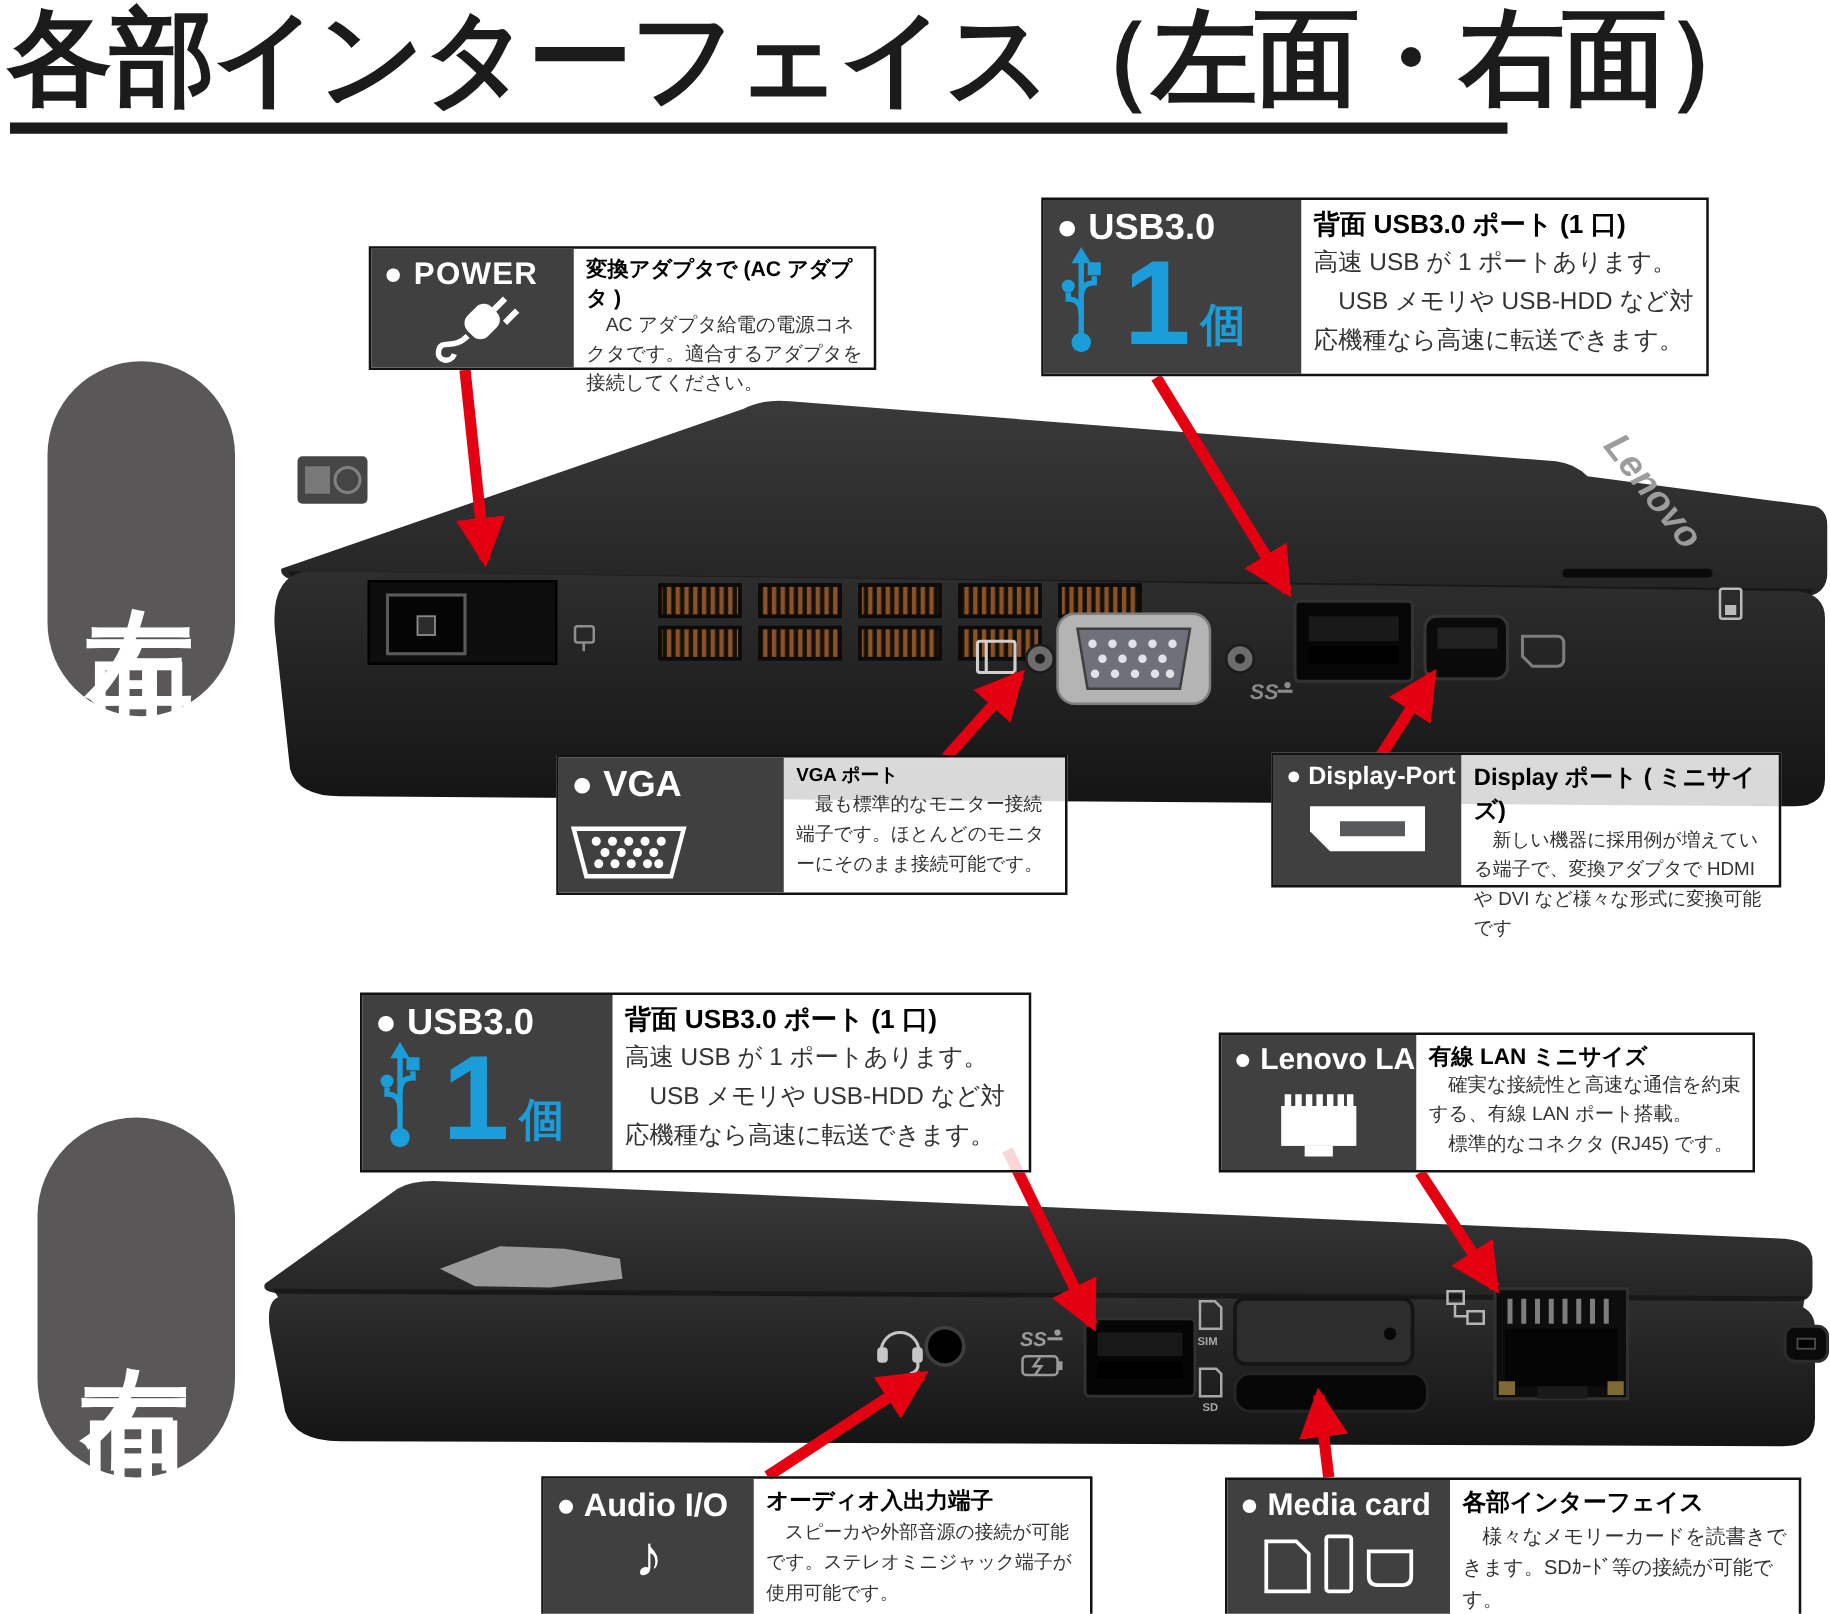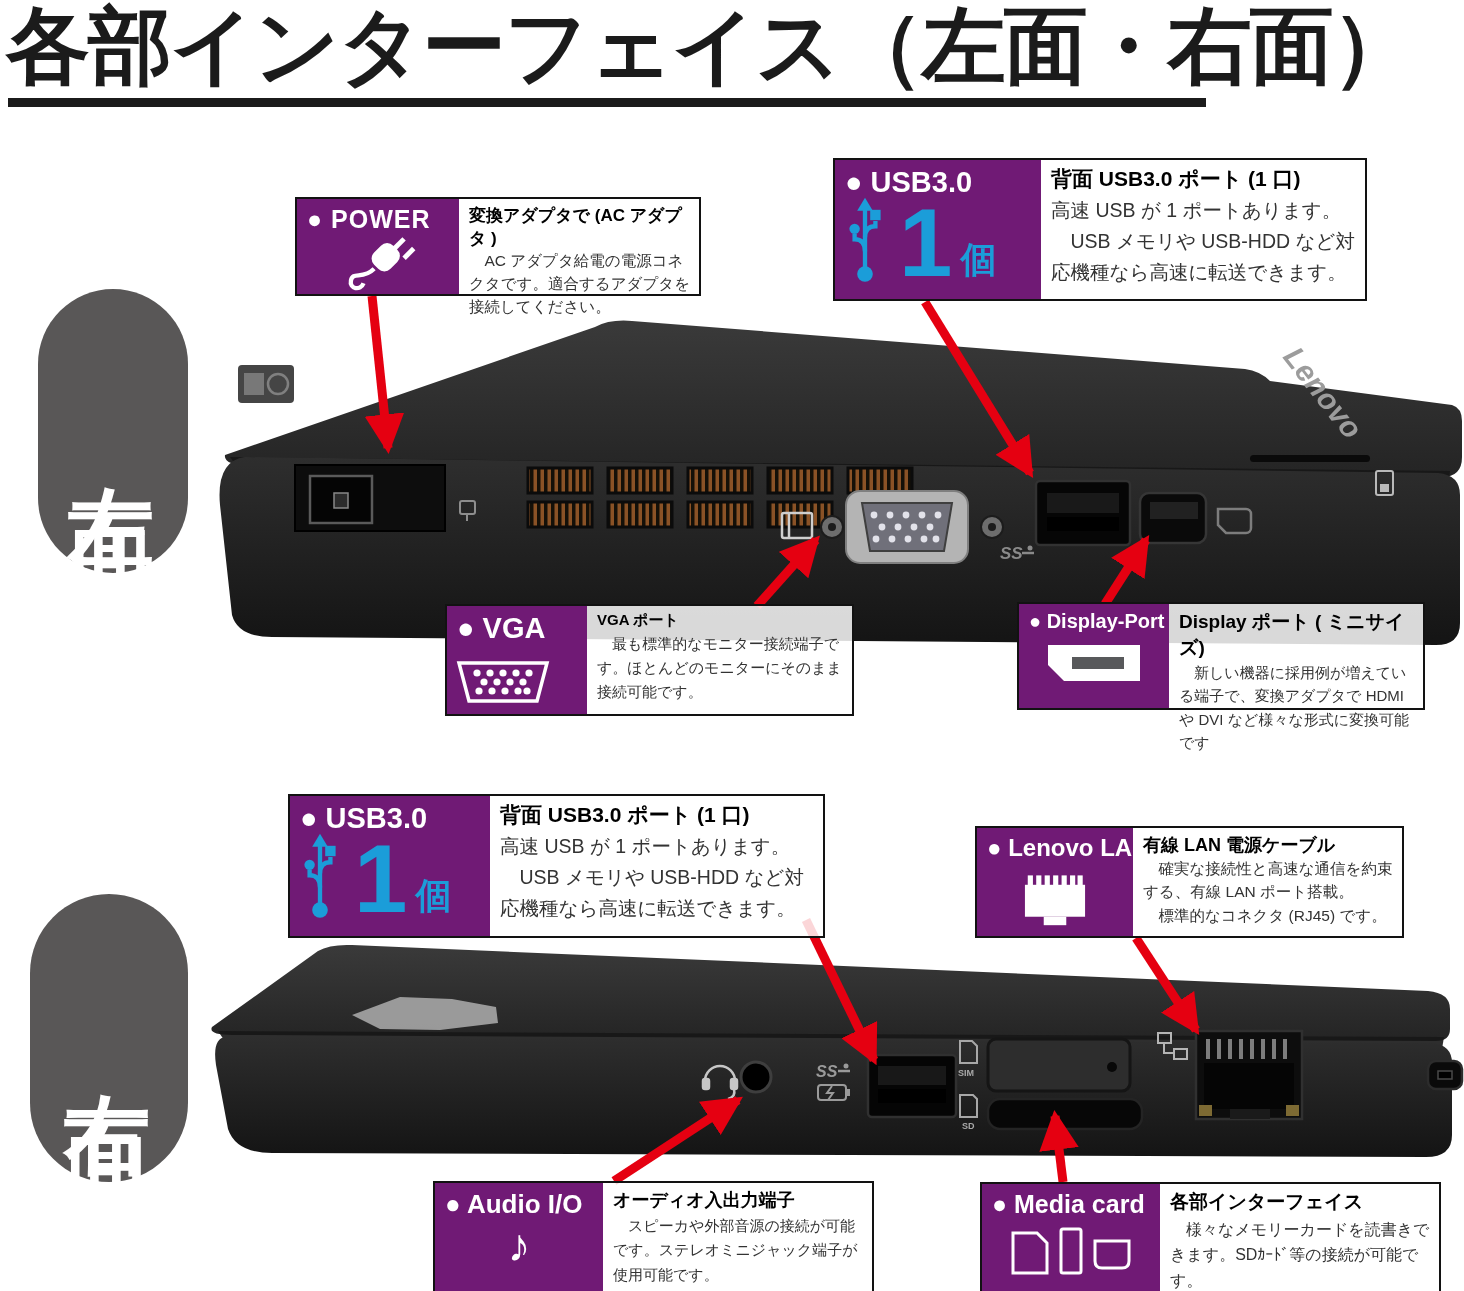--- a/index.html
+++ b/index.html
@@ -16,21 +16,21 @@
   .side-pill span{writing-mode:vertical-rl;text-orientation:upright;font-size:86px;
                   letter-spacing:26px;margin-top:26px;}
   .pill-l{left:38px;top:289px;width:150px;height:284px;}
   .pill-r{left:30px;top:894px;width:158px;height:288px;}
   
   .laptop{z-index:1;}
   .arrows{left:0;top:0;z-index:2;pointer-events:none;}
   
   .callout{display:flex;border:2px solid #121212;background:rgba(255,255,255,0.84);
            box-sizing:border-box;z-index:3;}
-  .badge{background:#701a75;color:#fff;flex:none;display:flex;flex-direction:column;
+  .badge{background:#404040;color:#fff;flex:none;display:flex;flex-direction:column;
          align-items:center;padding:6px 4px 2px 4px;box-sizing:border-box;}
   .badge-label{font-weight:bold;white-space:nowrap;width:100%;padding-left:6px;box-sizing:border-box;}
   .ctext{flex:1;padding:5px 8px 4px 10px;box-sizing:border-box;}
   .ctitle{font-weight:bold;color:#000;}
   .cbody{color:#333;white-space:pre-line;}
   
   .co-power{left:295px;top:197px;width:406px;height:99px;}
   .co-power .badge{width:162px;}
   .co-power .badge-label{font-size:25px;letter-spacing:1px;}
   .co-power .ctitle{font-size:17px;}
@@ -39,21 +39,21 @@
   .co-usb-l .badge{width:206px;align-items:flex-start;}
   .co-usb-r{left:288px;top:794px;width:537px;height:144px;}
   .co-usb-r .badge{width:200px;align-items:flex-start;}
   .usb-badge-label{font-size:29px;}
   .usb-row{display:flex;align-items:flex-end;margin-top:-4px;}
   .usb-count{font-size:96px;font-weight:bold;color:#1b9dd9;line-height:0.92;margin-left:8px;}
   .usb-unit{font-size:36px;font-weight:bold;color:#1b9dd9;margin-left:8px;margin-bottom:2px;}
   .co-usb-l .ctitle,.co-usb-r .ctitle{font-size:21px;margin-bottom:2px;}
   .co-usb-l .cbody,.co-usb-r .cbody{font-size:19.5px;line-height:1.6;}
   .co-vga{left:445px;top:604px;width:409px;height:112px;}
-  .co-vga .badge{width:140px;align-items:flex-start;}
+  .co-vga .badge{width:180px;align-items:flex-start;}
   .co-vga .badge-label{font-size:29px;}
   .co-vga .ctitle{font-size:15px;margin-bottom:2px;}
   .co-vga .cbody{font-size:15px;line-height:1.6;}
   .co-dp{left:1017px;top:602px;width:408px;height:108px;}
   .co-dp .badge{width:150px;}
   .co-dp .badge-label{font-size:20px;}
   .co-dp .ctitle{font-size:19px;}
   .co-dp .cbody{font-size:15px;line-height:1.55;}
   .co-lan{left:975px;top:826px;width:429px;height:112px;}
   .co-lan .badge{width:156px;}
@@ -409,21 +409,21 @@
         <rect x="39" y="10" width="5.5" height="12"></rect>
           <rect x="48" y="10" width="5.5" height="12"></rect>
         <rect x="57" y="10" width="5.5" height="12"></rect>
           <rect x="66" y="10" width="5.5" height="12"></rect>
         <rect x="74" y="10" width="5.5" height="12"></rect>
         <rect x="38" y="54" width="24" height="9"></rect>
       </g>
     </svg>
   </div>
   <div class="ctext">
-    <div class="ctitle">有線 LAN 電源ケーブル</div>
+    <div class="ctitle">有線 LAN ミニサイズ</div>
     <div class="cbody">　確実な接続性と高速な通信を約束する、有線 LAN ポート搭載。
 　標準的なコネクタ (RJ45) です。</div>
   </div>
 </div>
 
 <div class="abs callout co-audio">
   <div class="badge">
     <div class="badge-label">● Audio I/O</div>
     <div class="note-glyph">♪</div>
   </div>

